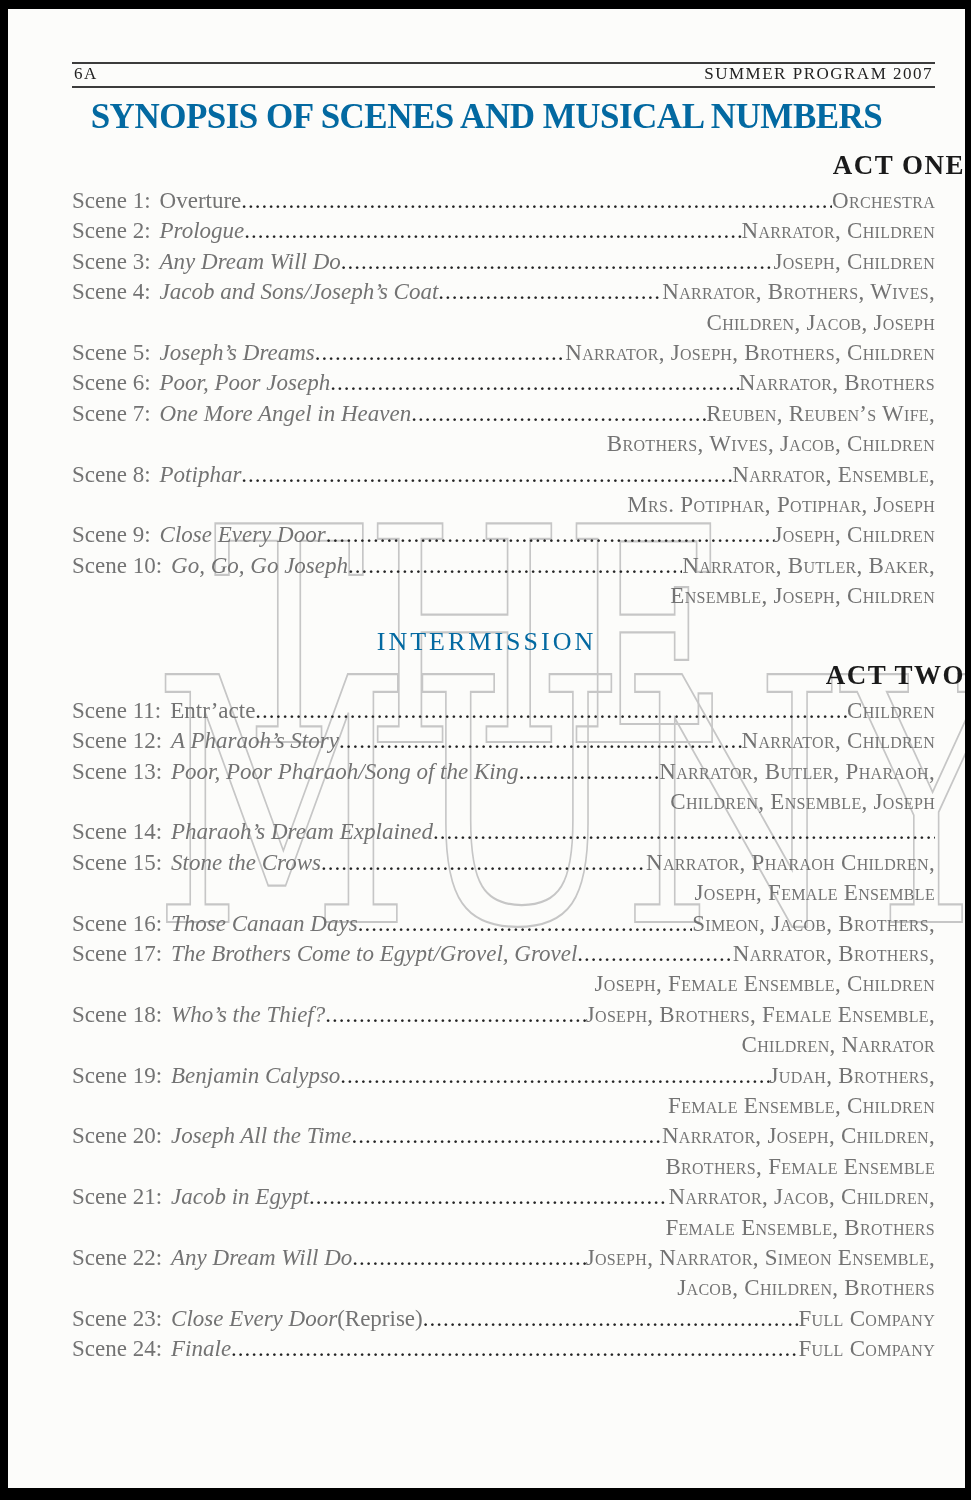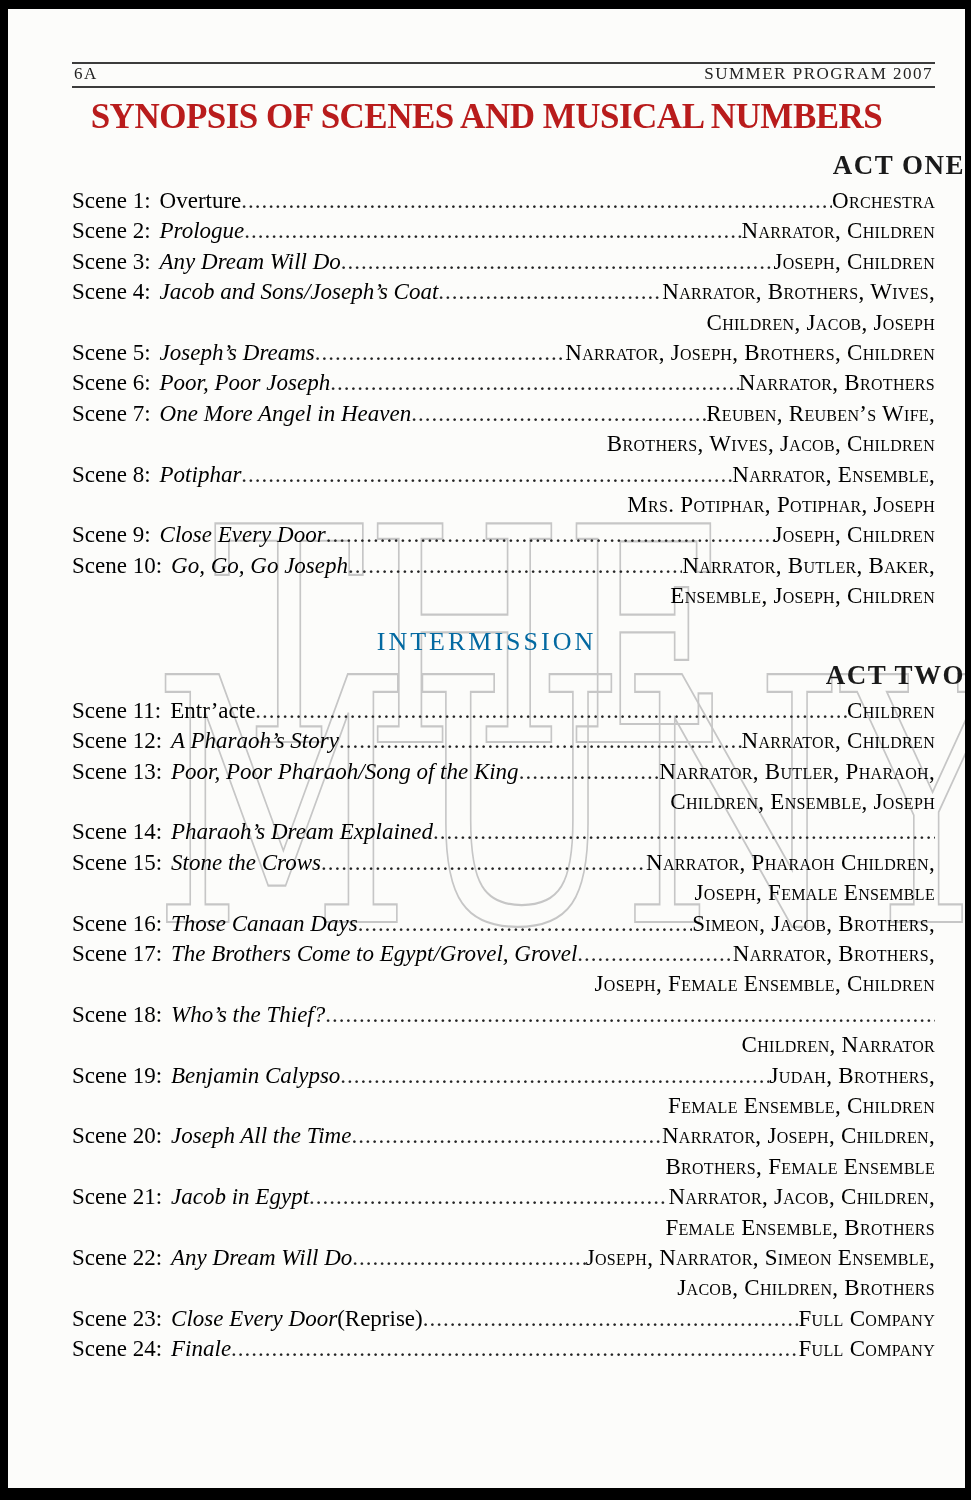--- a/index.html
+++ b/index.html
@@ -34,35 +34,35 @@
     margin:53px 30px 0 64px;
     border-top:2px solid #3c3c3c;
     border-bottom:2px solid #3c3c3c;
     padding:0 2px 2px 2px;
     display:flex; justify-content:space-between; align-items:baseline;
     font-size:17px; letter-spacing:1.5px; color:#222;
   }
   .page-title {
     text-align:center; margin-top:9px;
     font-size:35px; font-weight:bold; letter-spacing:-0.5px;
-    color:#b91c1c;
+    color:#0369a1;
   }
   .act-heading {
     text-align:right; font-size:27px; font-weight:bold;
     letter-spacing:1.5px; color:#1a1a1a;
   }
   .act-one-heading { margin-top:13px; }
   .act-two-heading { margin-top:3px; }
   .intermission-heading {
     text-align:center; font-size:26px; font-weight:normal;
     letter-spacing:3px; color:#0369a1; margin-top:15px;
   }
   .scene-list {
     margin:5px 30px 0 64px;
-    font-size:23px; color:#000000;
+    font-size:23px; color:#737373;
   }
   .scene-line {
     display:flex; align-items:baseline;
     line-height:30.4px; white-space:nowrap;
   }
   .ttl { margin-left:9px; }
   .ttl.it { font-style:italic; }
   .sfx { font-style:normal; }
   .dots {
     flex:1 1 auto; min-width:6px;
@@ -244,20 +244,21 @@
             <span class="dots"></span>
             <span class="cast">Narrator, Brothers,</span>
           </div>
           <span class="cast-cont">Joseph, Female Ensemble, Children</span>
         </div>
         <div class="scene-row">
           <div class="scene-line">
             <span class="lbl">Scene 18:</span>
             <span class="ttl it">Who’s the Thief?</span>
             <span class="dots"></span>
+            <span class="cast">Joseph, Brothers, Female Ensemble,</span>
           </div>
           <span class="cast-cont">Children, Narrator</span>
         </div>
         <div class="scene-row">
           <div class="scene-line">
             <span class="lbl">Scene 19:</span>
             <span class="ttl it">Benjamin Calypso</span>
             <span class="dots"></span>
             <span class="cast">Judah, Brothers,</span>
           </div>

